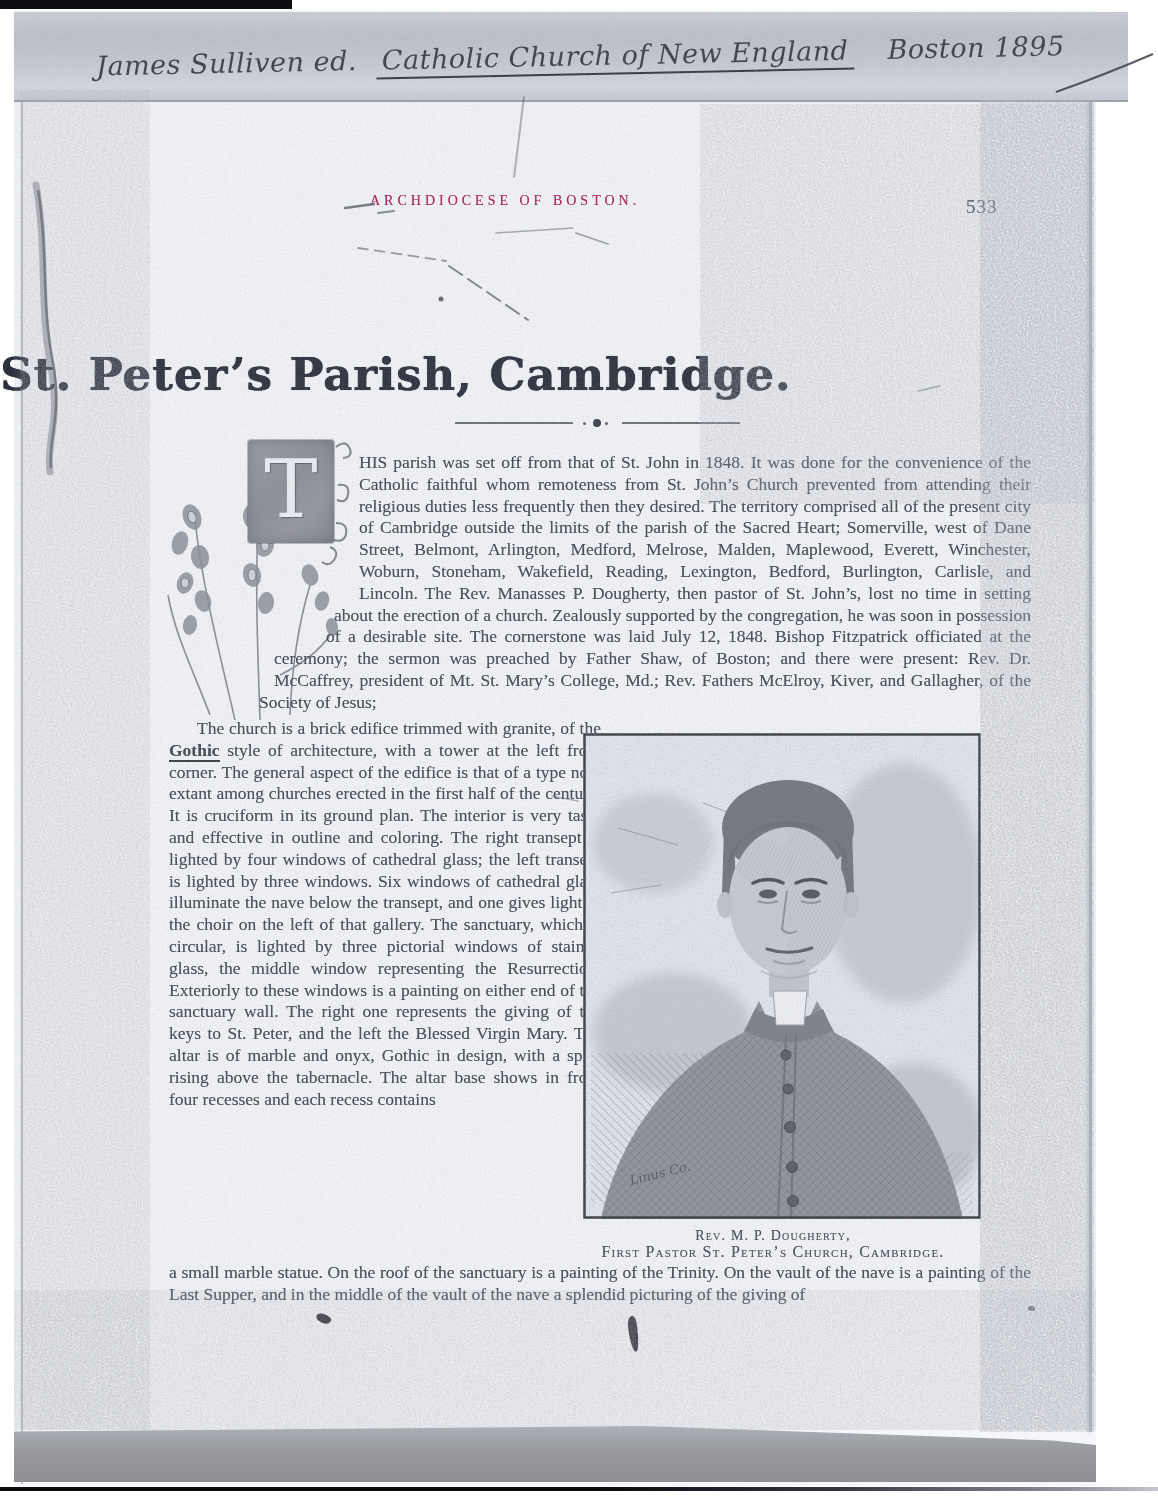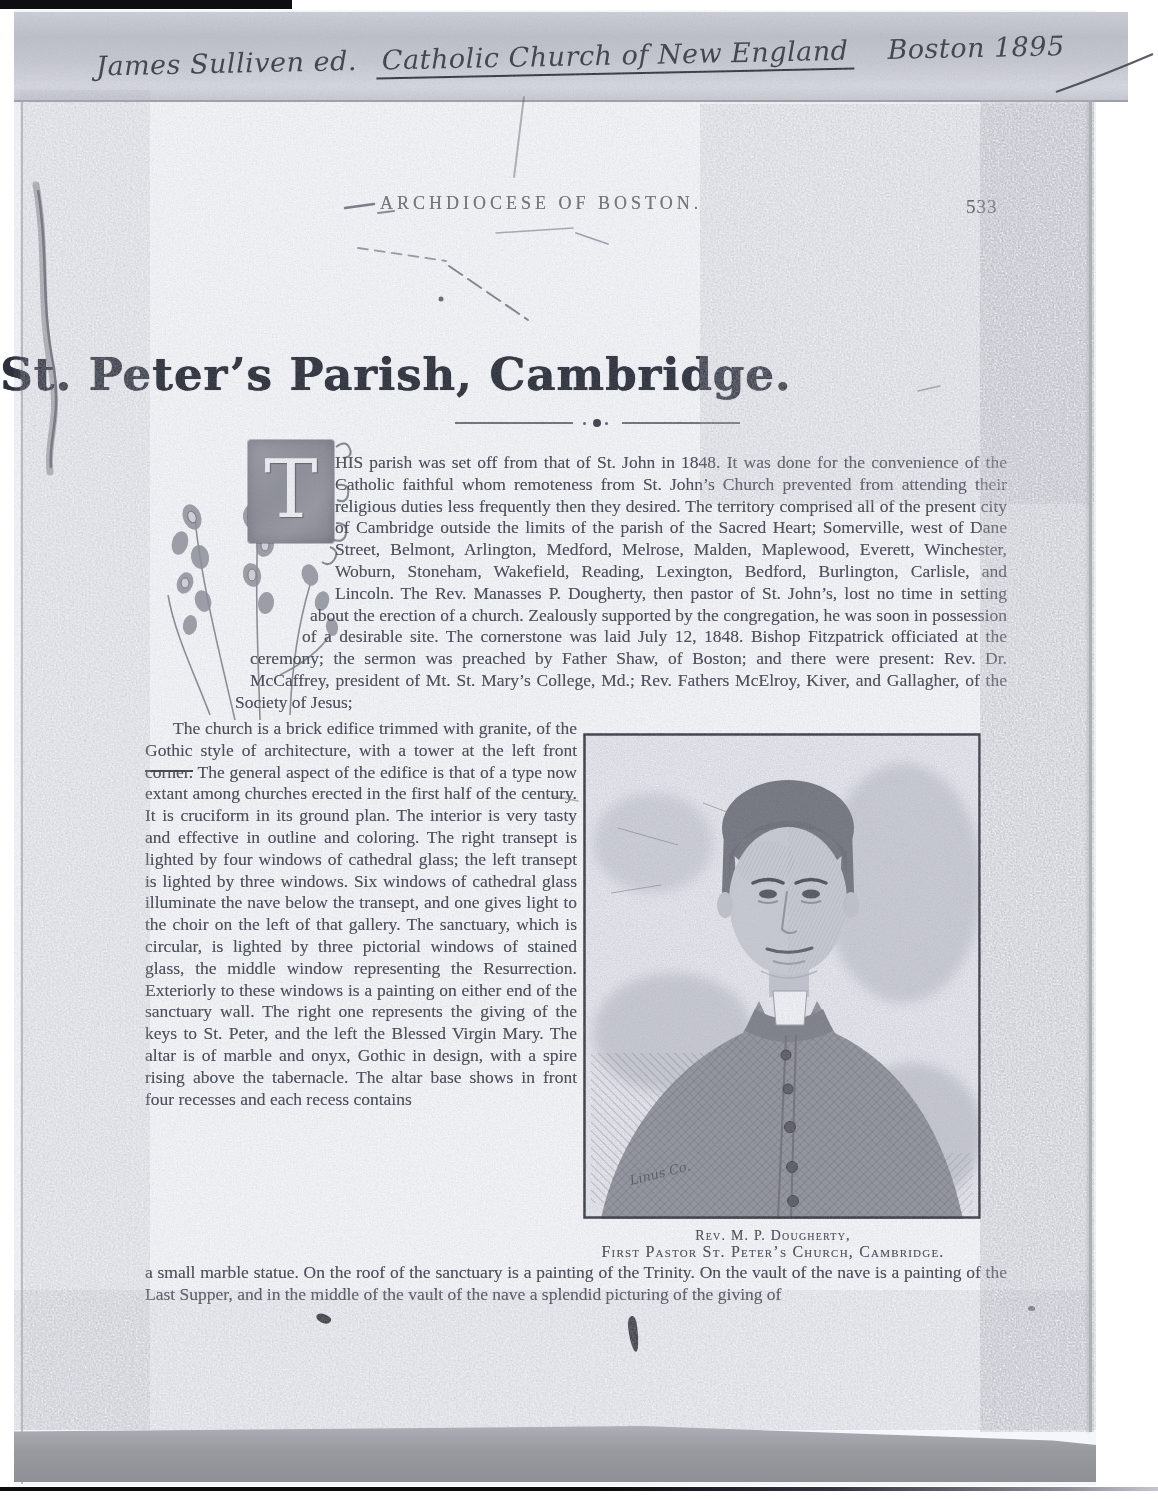--- a/index.html
+++ b/index.html
@@ -32,22 +32,22 @@
     font-family:"DejaVu Serif",serif;font-style:italic;
     font-size:27px;color:#383c47;transform:rotate(-1.2deg);
     white-space:nowrap;letter-spacing:.5px;
   }
   .handwriting .hw-underlined{
     border-bottom:2.5px solid #30343e;padding:0 6px 2px 6px;margin:0 10px;
   }
   .handwriting .hw-right{margin-left:14px;}
   
   .running-head{
-    position:absolute;left:380px;top:193px;
-    font-size:18px;letter-spacing:4px;color:#737373;
+    position:absolute;left:370px;top:193px;
+    font-size:14px;letter-spacing:4px;color:#be185d;
     text-shadow:0 0 .6px rgba(76,81,91,.6);
   }
   .page-number{
     position:absolute;left:966px;top:196px;font-size:19px;color:#4c515b;
     letter-spacing:1px;text-shadow:0 0 .5px rgba(76,81,91,.6);
   }
   
   .chapter-title{
     position:absolute;left:0;top:348px;width:1096px;
     font-family:"DejaVu Serif",serif;font-weight:bold;
@@ -74,40 +74,40 @@
     border-radius:3px;box-shadow:0 0 0 1px rgba(70,72,82,.35), inset 0 0 14px rgba(60,62,70,.35);
     text-align:center;
   }
   .drop-cap-block .letter{
     font-family:"DejaVu Serif",serif;font-size:80px;line-height:100px;
     color:#eef0f5;text-shadow:1px 1px 1px rgba(60,62,72,.6);
   }
   
   .bodytext{
     font-size:17.5px;line-height:21.8px;color:#454a54;
-    text-align:justify;text-shadow:0 0 .5px rgba(69,74,84,.5);
+    text-align:justify;text-shadow:0 0 .5px rgba(69,74,84,.5);margin-left:24px;
   }
   .para-first{
     position:absolute;left:145px;top:452px;width:862px;
   }
   .fl{float:left;clear:left;}
   .f1{width:190px;height:131px;}
   .f2{width:165px;height:22px;}
   .f3{width:157px;height:22px;}
   .f4{width:92px;height:22px;}
   .f5{width:105px;height:22px;}
   .f6{width:90px;height:22px;}
   .f7{width:8px;height:22px;}
   .f8{width:85px;height:22px;}
   .left-column{
     position:absolute;left:145px;top:717px;width:432px;
   }
   .left-column .p2{margin:0;}
   .left-column .p3{margin:1px 0 0 0;text-indent:28px;}
-  .gothic-underline{border-bottom:2.5px solid #3a3e48;padding-bottom:10px;}
+  .gothic-underline{border-bottom:2.5px solid #3a3e48;padding-bottom:0;font-weight:bold;}
   .bottom-para{
     position:absolute;left:145px;top:1262px;width:862px;
   }
   
   .portrait{
     position:absolute;left:583px;top:733px;width:398px;height:486px;
   }
   .portrait-caption{
     position:absolute;left:574px;top:1228px;width:398px;text-align:center;
     font-variant:small-caps;color:#4a4f59;letter-spacing:1.2px;

